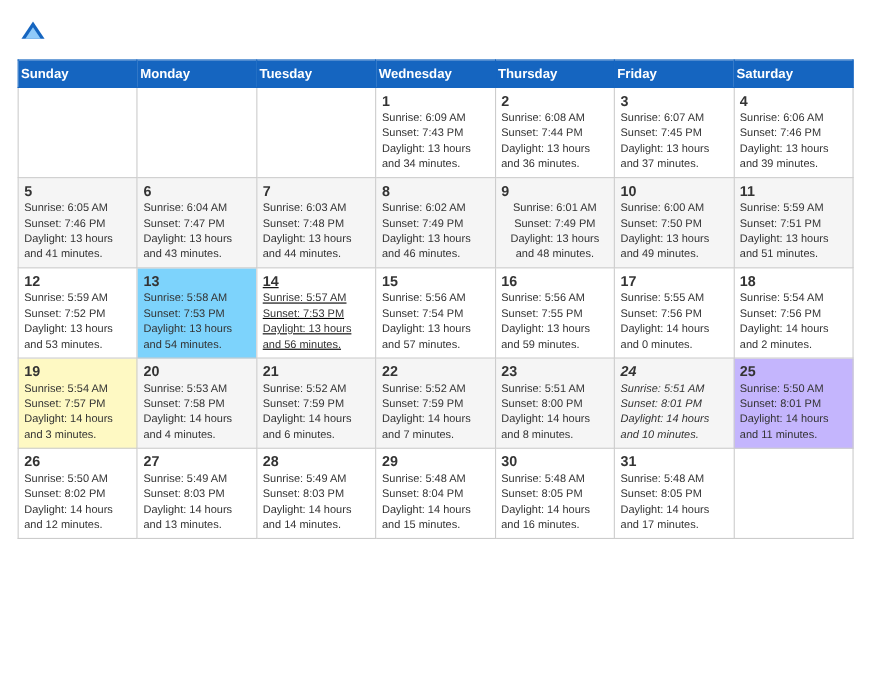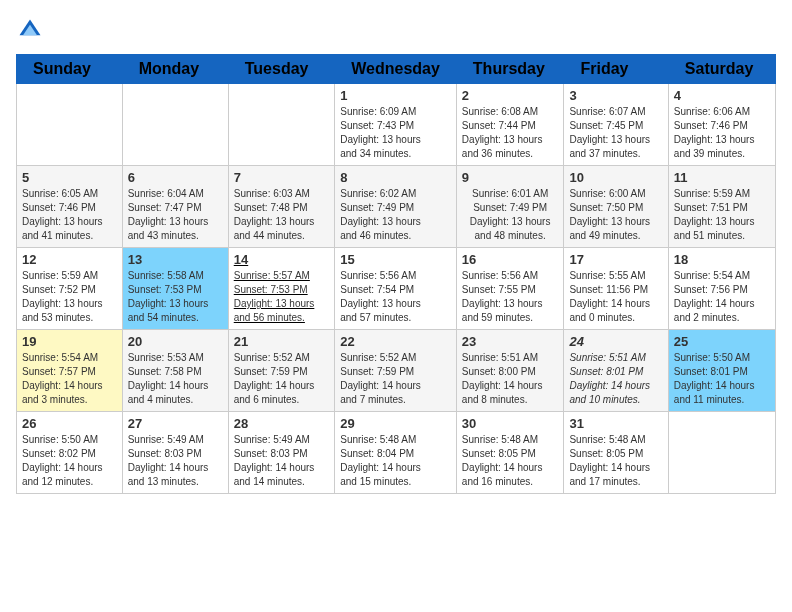--- a/index.html
+++ b/index.html
@@ -52,24 +52,24 @@
       font-size: 16px;
       color: #333;
     }
     table {
       width: 100%;
       border-collapse: collapse;
       font-size: 11px;
     }
     th {
       background-color: #1565c0;
-      color: #000000;
+      color: #ffffff;
       text-align: left;
-      padding: 5px 16px;
-      font-size: 16px;
+      padding: 5px 2px;
+      font-size: 12px;
       font-weight: bold;
       border: 1px solid #1565c0;
     }
     td {
       border: 1px solid #ccc;
       vertical-align: top;
       padding: 4px 5px;
       height: 80px;
       width: 108px;
     }
@@ -242,21 +242,21 @@
         <td style="background-color: rgb(255, 255, 255);">
           <div class="day-num">16</div>
           <div class="day-info" style="white-space: pre-line;">Sunrise: 5:56 AM
 Sunset: 7:55 PM
 Daylight: 13 hours
 and 59 minutes.</div>
         </td>
         <td style="background-color: rgb(255, 255, 255);">
           <div class="day-num">17</div>
           <div class="day-info" style="white-space: pre-line;">Sunrise: 5:55 AM
-Sunset: 11:56 PM
+Sunset: 7:56 PM
 Daylight: 14 hours
 and 0 minutes.</div>
         </td>
         <td style="background-color: rgb(255, 255, 255);">
           <div class="day-num">18</div>
           <div class="day-info" style="white-space: pre-line;">Sunrise: 5:54 AM
 Sunset: 7:56 PM
 Daylight: 14 hours
 and 2 minutes.</div>
         </td>
@@ -297,21 +297,21 @@
 Daylight: 14 hours
 and 8 minutes.</div>
         </td>
         <td style="background-color: rgb(245, 245, 245); font-style: italic;">
           <div class="day-num">24</div>
           <div class="day-info" style="white-space: pre-line;">Sunrise: 5:51 AM
 Sunset: 8:01 PM
 Daylight: 14 hours
 and 10 minutes.</div>
         </td>
-        <td style="background-color: #7dd3fc;">
+        <td style="background-color: #c4b5fd;">
           <div class="day-num">25</div>
           <div class="day-info" style="white-space: pre-line;">Sunrise: 5:50 AM
 Sunset: 8:01 PM
 Daylight: 14 hours
 and 11 minutes.</div>
         </td>
       </tr>
       <tr>
         <td style="background-color: rgb(255, 255, 255);">
           <div class="day-num">26</div>

